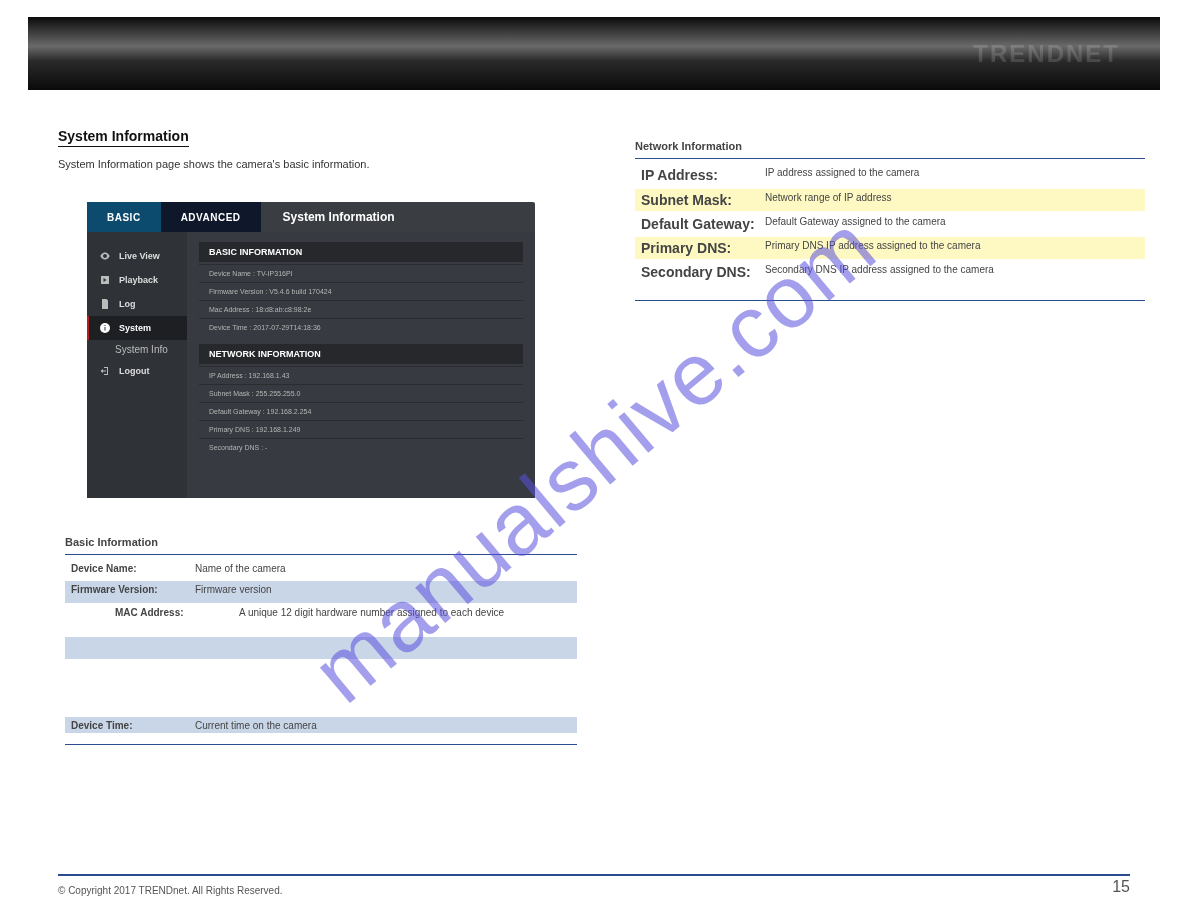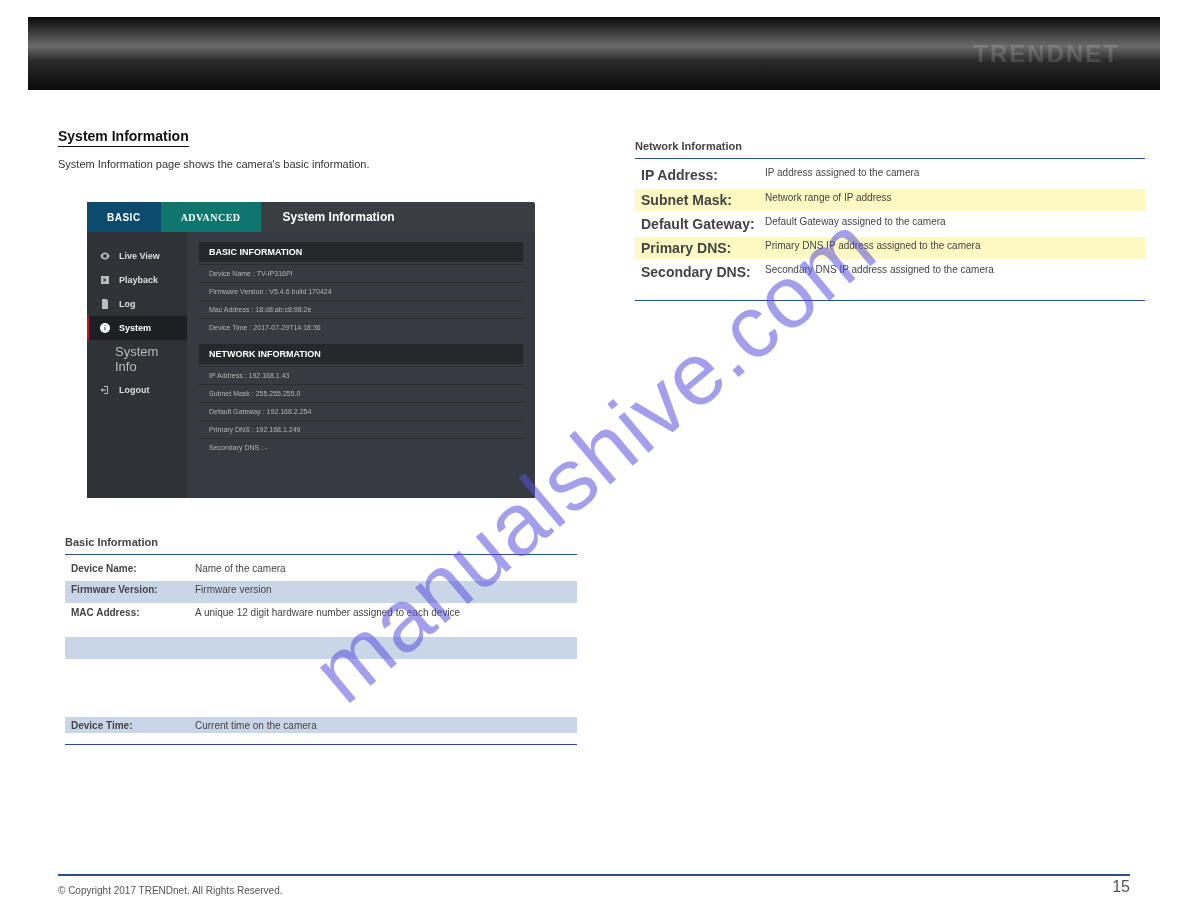--- a/index.html
+++ b/index.html
@@ -43,36 +43,36 @@
   .ui-tabs { display: flex; }
   .ui-tab {
     flex: 0 0 auto;
     height: 30px;
     padding: 0 20px;
     display: flex; align-items: center;
     color: #fff; font-size: 10px; font-weight: bold;
     letter-spacing: 0.5px;
   }
   .ui-tab-basic { background: #0c4a6e; }
-  .ui-tab-adv { background: #0f766e; font-family: Liberation Serif, serif; }
+  .ui-tab-adv { background: #0f172a; }
   .ui-title-area {
     flex: 1 1 auto;
     padding-left: 22px;
     display: flex; align-items: center;
     color: #fff; font-size: 12px; font-weight: bold;
   }
   .ui-body { display: flex; height: 266px; }
   .ui-side { width: 100px; background: #2f3237; padding-top: 12px; }
   .ui-side-item {
     display: flex; align-items: center; gap: 6px;
     padding: 6px 10px;
     color: #ddd; font-size: 9px; font-weight: bold;
   }
   .ui-side-item.active { background: #1e1f22; color: #fff; border-left: 2px solid #b91c1c; padding-left: 8px; }
-  .ui-side-sub { padding: 4px 10px 4px 28px; font-size: 13px; color: #bbb; }
+  .ui-side-sub { padding: 4px 10px 4px 28px; font-size: 10px; color: #bbb; }
   .side-icon { width: 16px; height: 12px; display:inline-flex; align-items:center; justify-content:center; }
   .side-icon svg { fill: #bbb; }
   .ui-side-item.active .side-icon svg { fill: #fff; }
 
   .ui-main { flex: 1; background: #373a40; padding: 10px 12px 10px 12px; overflow: hidden; }
   .ui-group-title {
     background: #26282c; color: #fff;
     font-size: 9px; font-weight: bold;
     padding: 5px 10px;
     margin-bottom: 2px;
@@ -237,21 +237,21 @@
 <div class="info-line-left" style="top:554px;"></div>
 
 <div class="info-row-left" style="top:560px; height:20px;">
   <span class="lbl">Device Name:</span>
   <span class="val">Name of the camera</span>
 </div>
 <div class="info-row-left shade" style="top:581px; height:22px;">
   <span class="lbl">Firmware Version:</span>
   <span class="val">Firmware version</span>
 </div>
-<div class="info-row-left" style="top:604px; height:20px;">
+<div class="info-row-left" style="top:604px; height:20px;margin-left:44px;">
   <span class="lbl">MAC Address:</span>
   <span class="val">A unique 12 digit hardware number assigned to each device</span>
 </div>
 <div class="info-row-left shade" style="top:637px; height:22px;"></div>
 <div class="info-row-left" style="top:660px; height:56px;"></div>
 <div class="info-row-left shade" style="top:717px; height:16px;">
   <span class="lbl">Device Time:</span>
   <span class="val">Current time on the camera</span>
 </div>
 <div class="info-line-left" style="top:744px;"></div>

